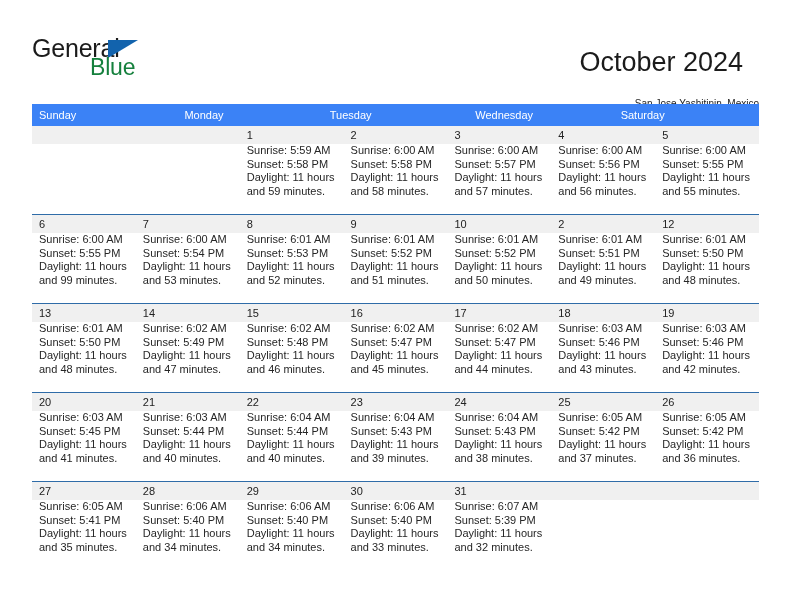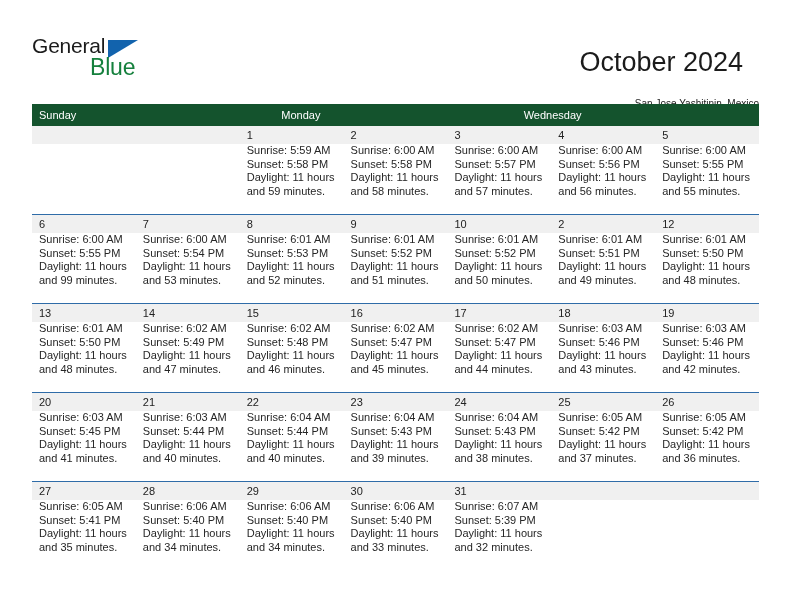--- a/index.html
+++ b/index.html
@@ -33,21 +33,21 @@
     position: absolute;
     left: 0;
     top: 4px;
     width: 200px;
     height: 54px;
   }
   .logo-general {
     position: absolute;
     left: 0;
     top: 0;
-    font-size: 21px;
+    font-size: 25px;
     letter-spacing: -0.2px;
     color: #1b1b1b;
     font-family: "Liberation Sans", sans-serif;
   }
   .logo-tri {
     position: absolute;
     left: 76px;
     top: 6px;
     width: 0;
     height: 0;
@@ -85,21 +85,21 @@
 
   
   .calendar {
     position: absolute;
     left: 32px;
     top: 104px;
     width: 727px;
   }
   .week-head {
     display: flex;
-    background: #14532d;
+    background: #3b82f6;
     height: 22px;
   }
   .week-head .dow {
     flex: 1 1 0;
     color: #ffffff;
     font-size: 11px;
     line-height: 22px;
     padding-left: 7px;
     box-sizing: border-box;
     white-space: nowrap;
@@ -155,21 +155,23 @@
       <h1 class="cal-title">October 2024</h1>
       <p class="cal-sub">San Jose Yashitinin, Mexico</p>
     </div>
 
   </div>
 
   <div class="calendar">
     <div class="week-head">
         <div class="dow">Sunday</div>
         <div class="dow">Monday</div>
+        <div class="dow">Tuesday</div>
         <div class="dow">Wednesday</div>
+        <div class="dow">Saturday</div>
       </div>
     <div id="weeks-container">
         <div class="week">
           <div class="cell empty">
             <div class="daynum-band"></div>
           </div>
           <div class="cell empty">
             <div class="daynum-band"></div>
           </div>
           <div class="cell">

